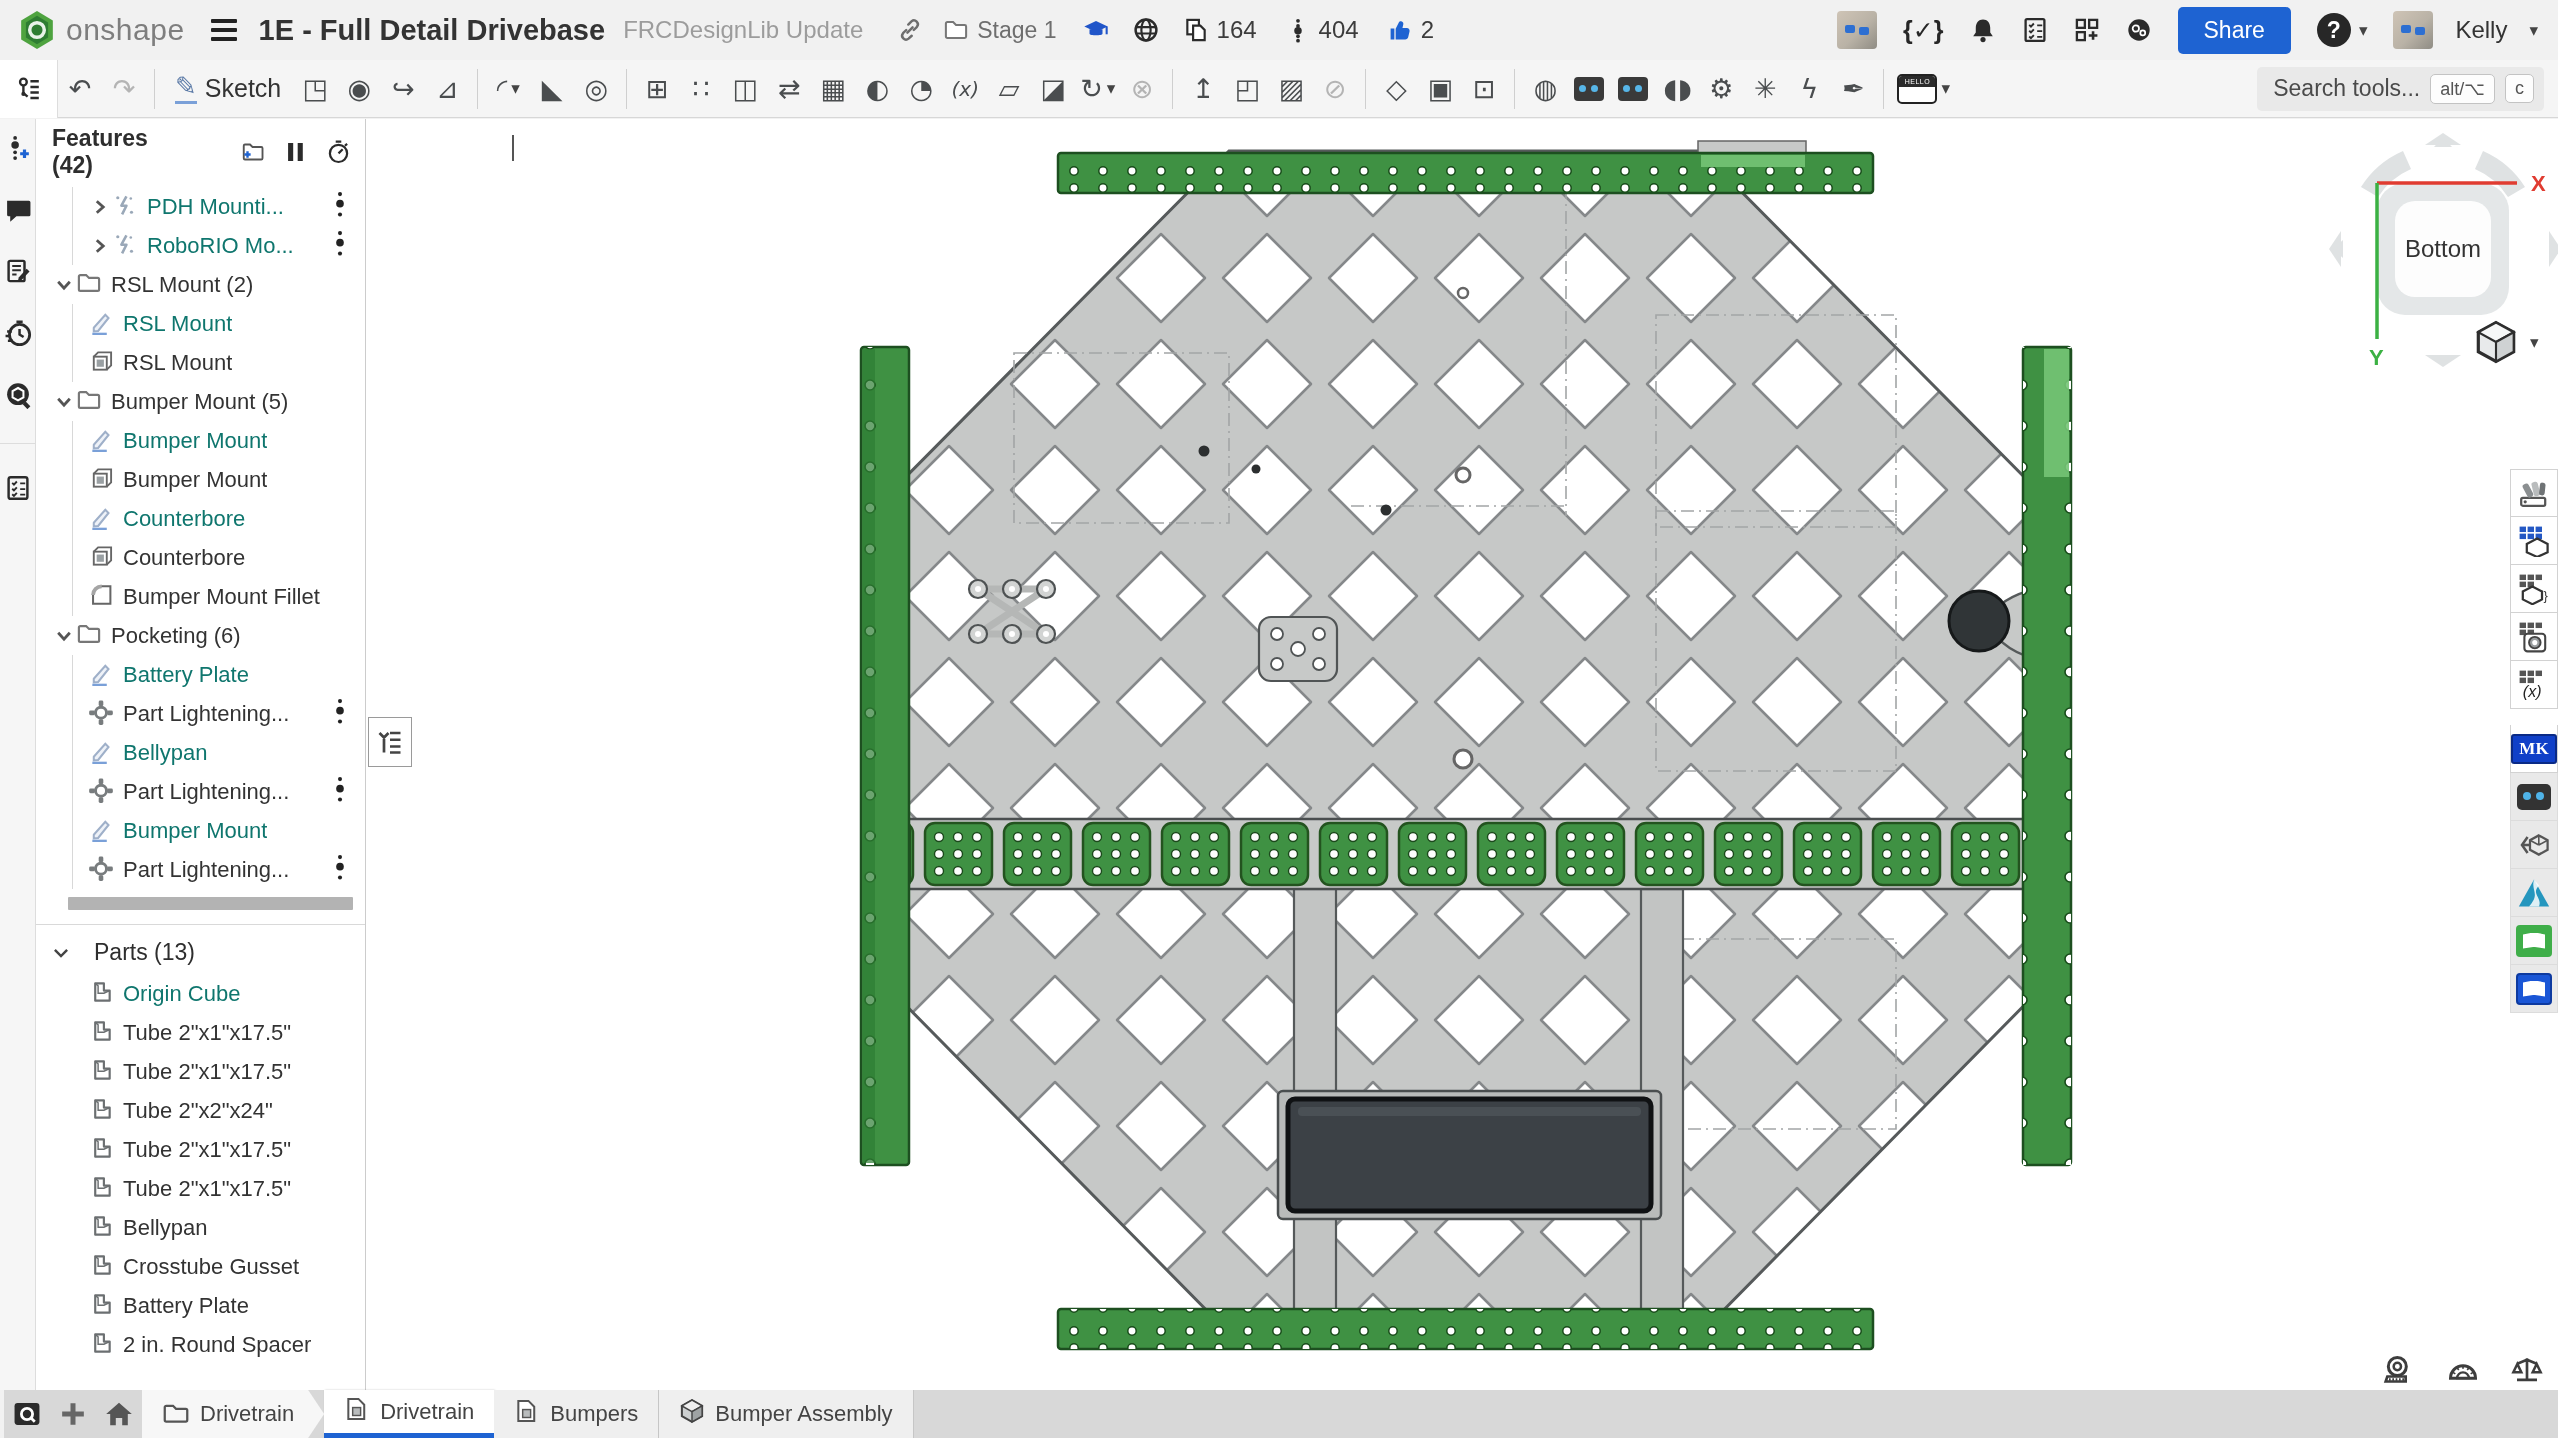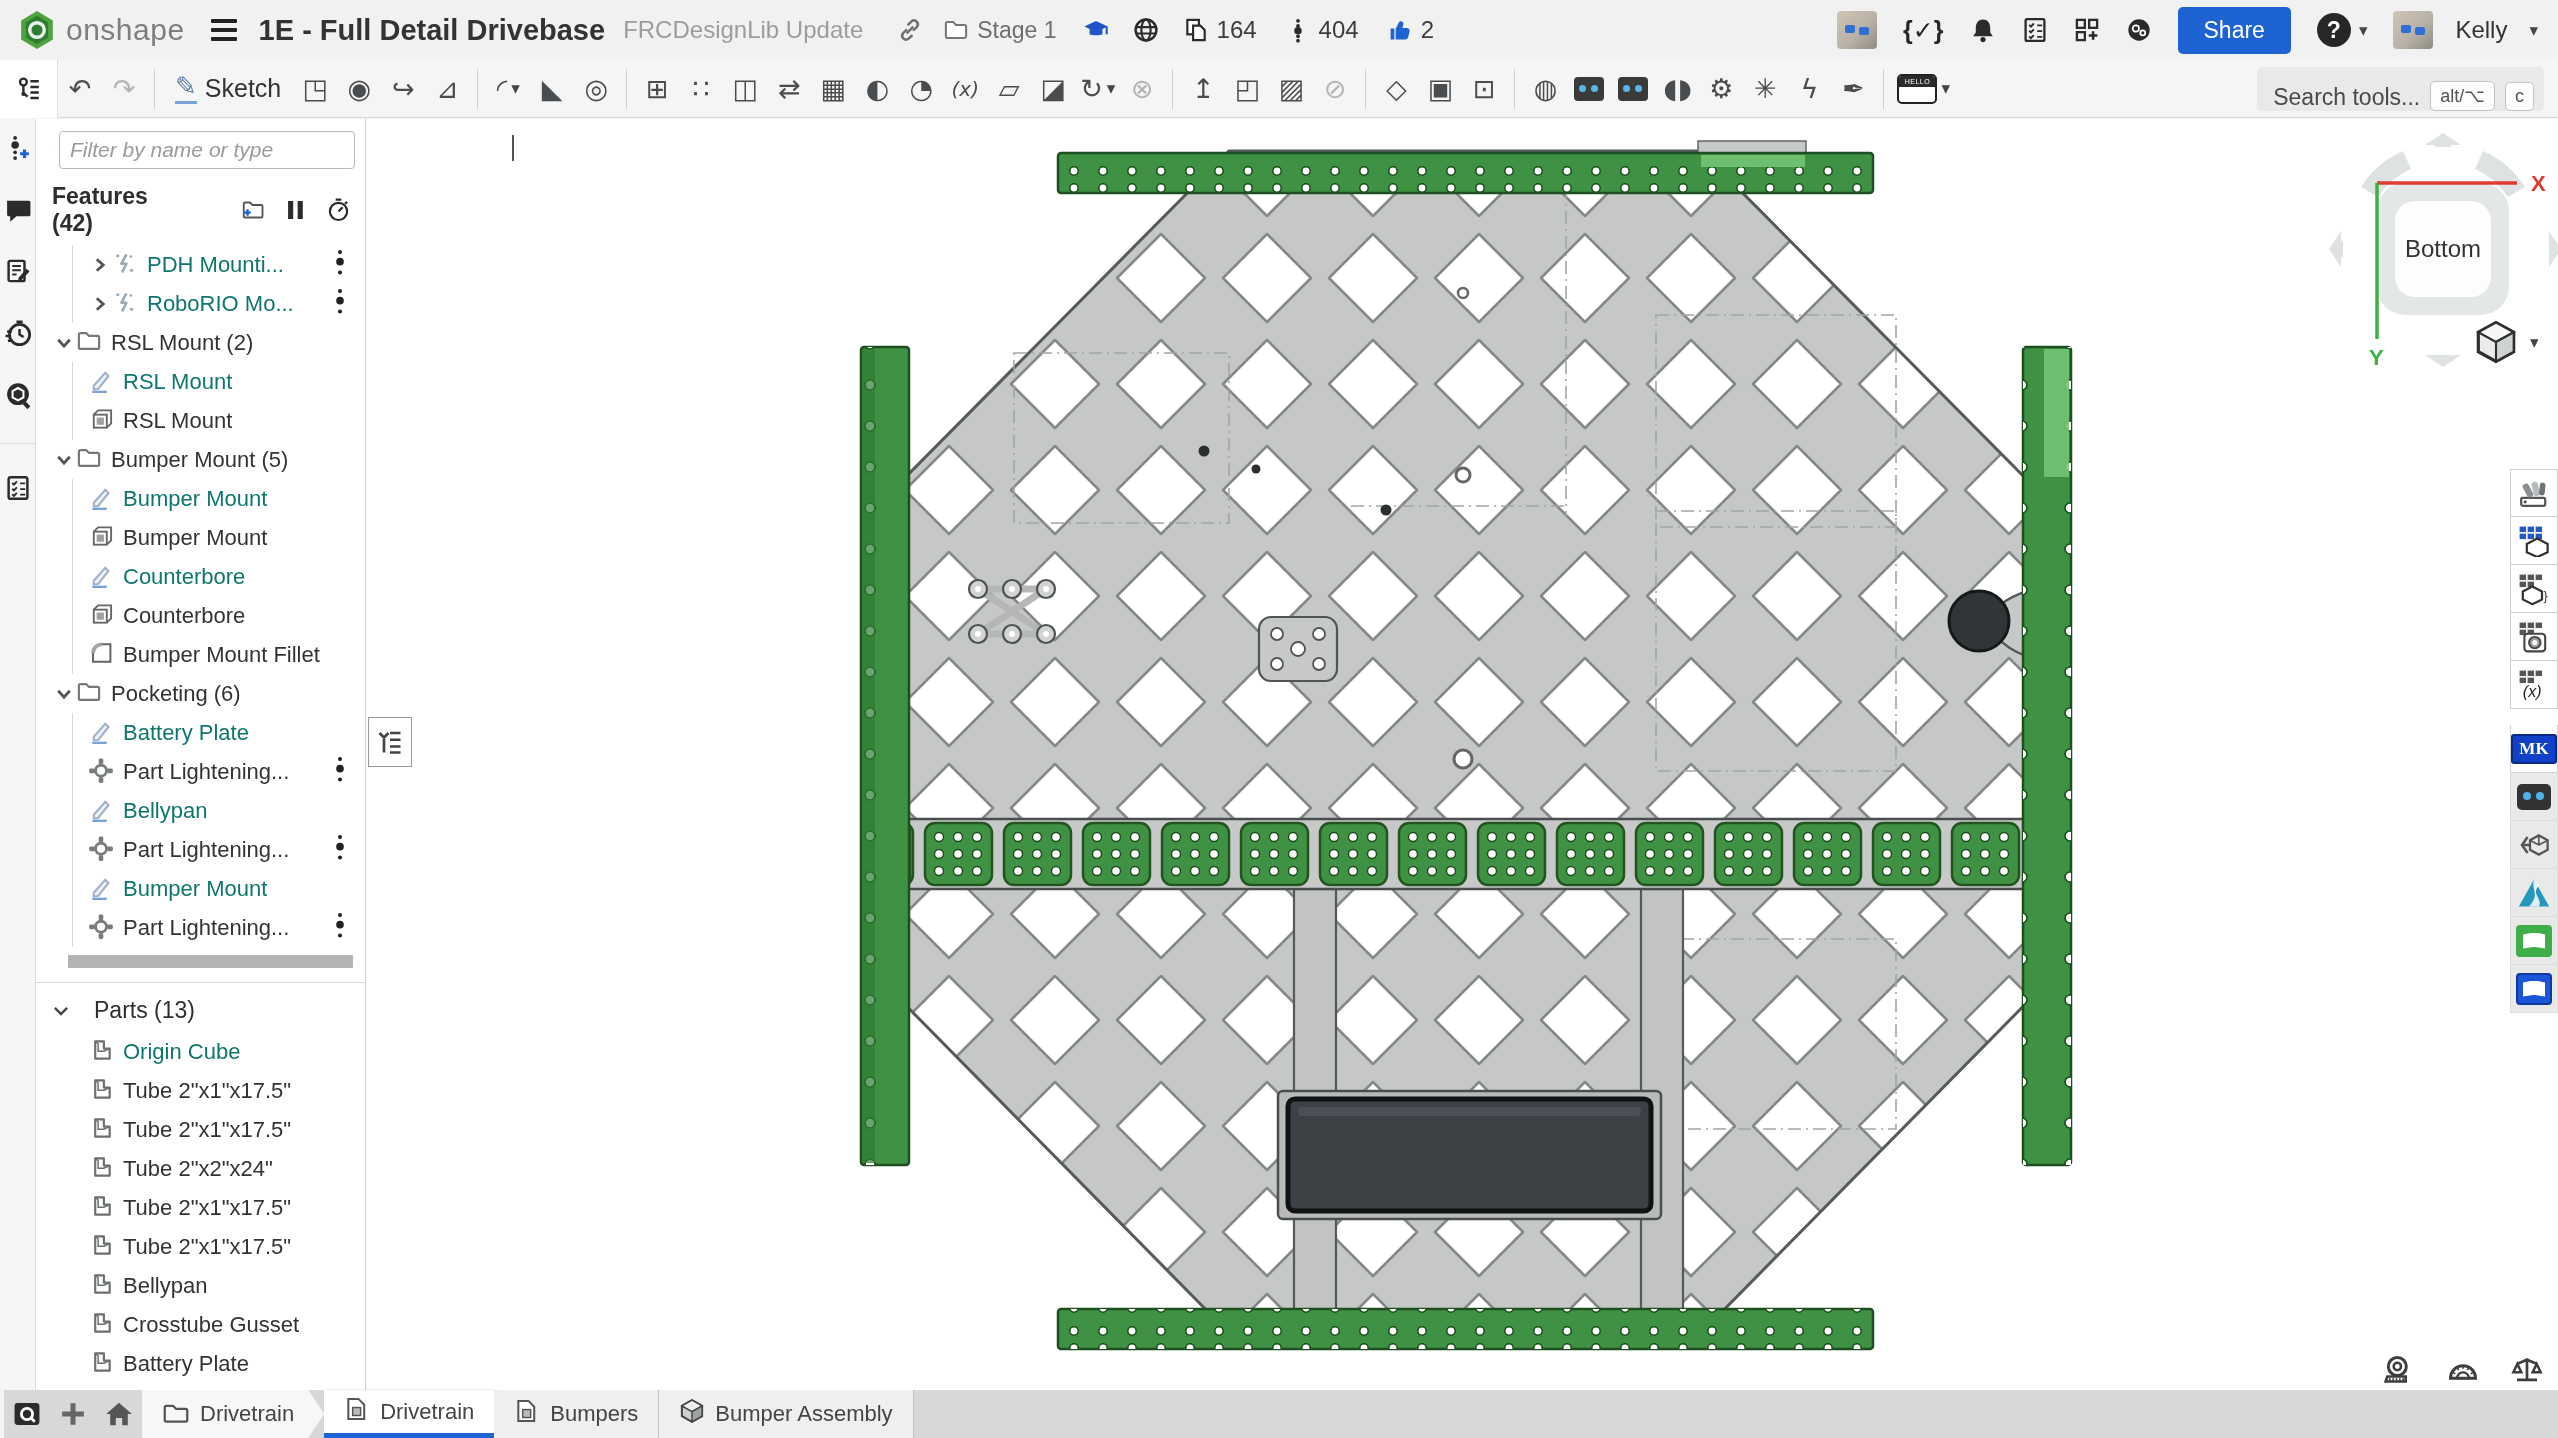--- a/index.html
+++ b/index.html
@@ -38,21 +38,21 @@
   .tool-glyph { font-size:27px; line-height:1; color:#4a4d4f; font-family:"DejaVu Sans",sans-serif; }
   .tool-btn.grey .tool-glyph { color:#b4b4b4; }
   .sketch-btn { display:flex; align-items:center; gap:8px; font-size:25px; color:#333; padding:0 12px; cursor:pointer; }
   .sketch-pencil { font-size:26px; color:#5a79a6; border-bottom:3px solid #7aa0d8; line-height:1.05; }
   .mini-robot { width:30px; height:24px; background:#3a3a3a; border-radius:4px; position:relative; }
   .mini-robot::before { content:""; position:absolute; left:5px; top:8px; width:7px; height:7px; border-radius:50%;
                         background:#57b6e8; box-shadow:12px 0 0 #57b6e8; }
   .hello-tag { width:40px; height:30px; background:#fff; border:2px solid #222; border-radius:5px; overflow:hidden; }
   .hello-tag i { display:block; height:11px; background:#2b2b2b; color:#fff; font-style:normal; font-size:7px; text-align:center; line-height:11px; letter-spacing:0.5px; }
   #search-tools { margin-left:auto; margin-right:14px; background:#e9e9e9; border-radius:5px; height:44px;
-                  display:flex; align-items:flex-end; gap:10px; padding:0 10px 0 16px; }
+                  display:flex; align-items:center; gap:10px; padding:0 10px 0 16px; }
   #search-tools .st-text { font-size:23px; color:#4a4a4a; }
   .keycap { background:#fdfdfd; border:1px solid #c3c3c3; border-radius:5px; font-size:18px; color:#555; padding:3px 9px; }
 
   
   #main { position:absolute; top:119px; left:0; right:0; bottom:48px; display:flex; }
   #left-strip { width:36px; background:#f6f6f6; border-right:1px solid #ddd; display:flex; flex-direction:column; align-items:center; padding-top:14px; gap:30px; }
   .strip-divider { width:36px; height:1px; background:#ddd; }
 
   #feature-panel { width:330px; background:#fff; border-right:1px solid #ccc; display:flex; flex-direction:column; overflow:hidden; }
   #filter-row { display:flex; align-items:center; gap:10px; padding:12px 10px 8px 12px; }
@@ -382,26 +382,20 @@
           </svg></div>
         <div class="strip-divider"></div>
         <div style="cursor: pointer;"><svg width="26" height="28" viewBox="0 0 18 18">
             <rect x="2.5" y="1.5" width="13" height="15" rx="1.5" fill="none" stroke="#2b2b2b" stroke-width="1.7"></rect>
             <path d="M5,5.5 l1.2,1.2 2,-2.2 M5,9.5 l1.2,1.2 2,-2.2 M5,13.3 l1.2,1.2 2,-2.2" stroke="#2b2b2b" stroke-width="1.3" fill="none"></path>
             <path d="M10.5,5.8 h3.5 M10.5,9.8 h3.5 M10.5,13.6 h3.5" stroke="#2b2b2b" stroke-width="1.3"></path>
           </svg></div>
       </div>
 
     <div id="feature-panel">
-      <div id="filter-row">
-        <svg width="26" height="26" viewBox="0 0 18 18">
-          <path d="M2,3 h14 L10.8,9.5 V15 l-3.6,-2 V9.5 z" fill="none" stroke="#555" stroke-width="1.5" stroke-linejoin="round"></path>
-        </svg>
-        <input id="filter-input" type="text" placeholder="Filter by name or type" style="">
-      </div>
       <div id="features-header">
         <span class="fh-label">Features (42)</span>
         <svg width="26" height="26" viewBox="0 0 20 18">
           <path d="M3,4 a1,1 0 0 1 1,-1 h4 l2,2 h7 a1,1 0 0 1 1,1 v8 a1,1 0 0 1 -1,1 H4 a1,1 0 0 1 -1,-1 z" fill="none" stroke="#555" stroke-width="1.5"></path>
           <path d="M6,8.5 v5 M3.5,11 h5" stroke="#1e63d2" stroke-width="1.9"></path>
         </svg>
         <svg width="22" height="24" viewBox="0 0 14 16">
           <rect x="2" y="2" width="3.4" height="12" fill="#2b2b2b"></rect>
             <rect x="8.4" y="2" width="3.4" height="12" fill="#2b2b2b"></rect>
         </svg>

